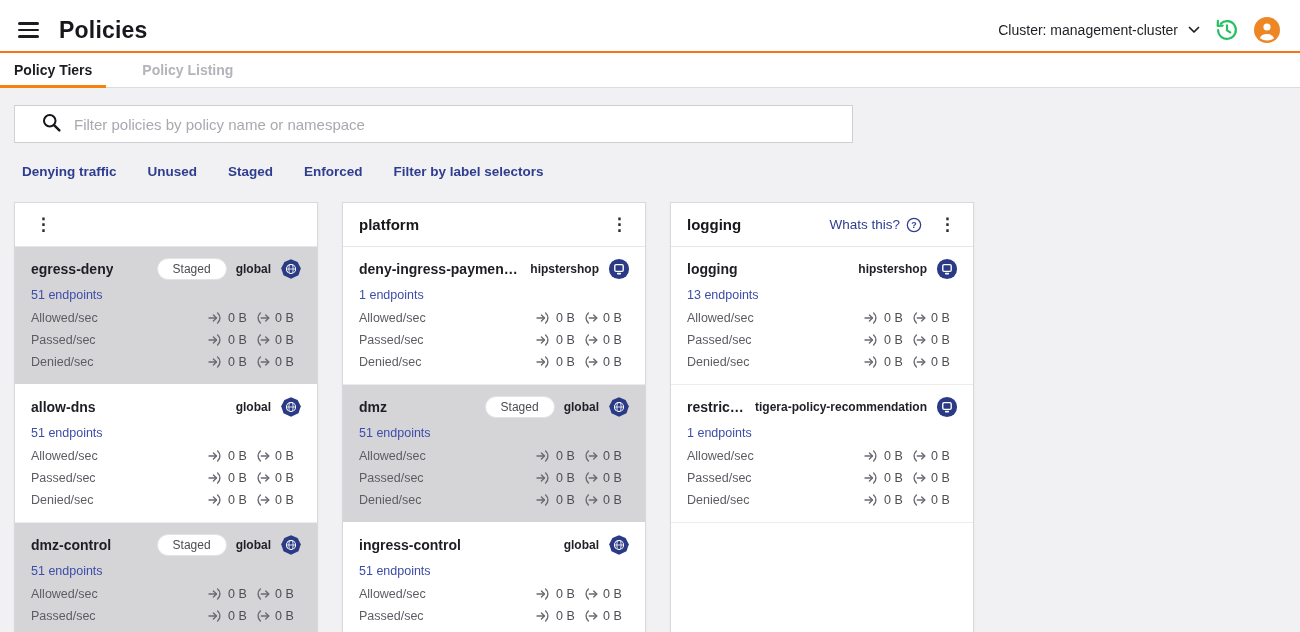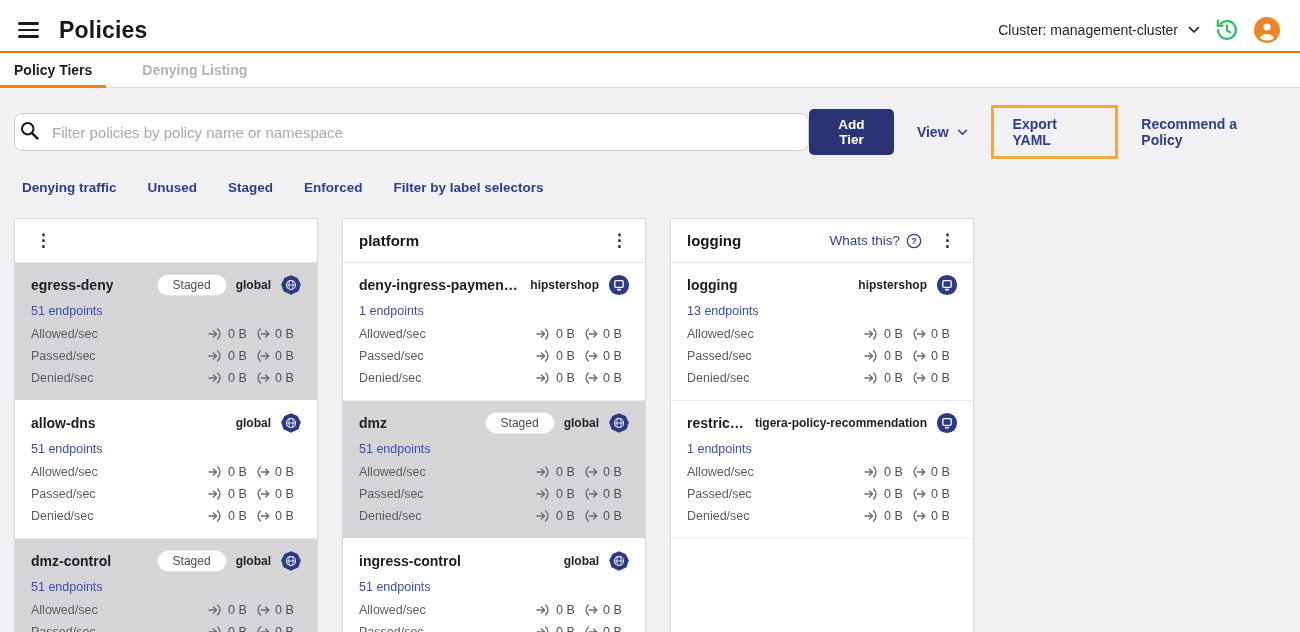--- a/index.html
+++ b/index.html
@@ -20,22 +20,22 @@
   
   .tabbar{background:#fff;border-top:2px solid #f97316;border-bottom:1px solid #dcdcdf;display:flex;height:34px;}
   .tab{display:flex;align-items:center;padding:0 14px;font-size:14px;font-weight:700;position:relative;cursor:pointer;}
   .tab.active{color:#1c1c21;}
   .tab.active::after{content:"";position:absolute;left:0;right:0;bottom:-1px;height:3px;background:#F5820D;}
   .tab.inactive{color:#b3b3ba;margin-left:22px;}
 
   
   .content{padding:17px 22px 0 14px;}
   .toolbar-row{display:flex;align-items:center;}
-  .search{width:785px;height:36px;background:#fff;border:1px solid #cfcfd4;border-radius:8px;
-          display:flex;align-items:center;padding:0 4px;gap:10px;flex:none;}
+  .search{width:785px;height:36px;background:#fff;border:1px solid #cfcfd4;border-radius:0;
+          display:flex;align-items:center;padding:0 26px;gap:10px;flex:none;}
   .search input{border:none;outline:none;flex:1;font-size:15px;color:#333;background:transparent;
                 font-family:"Liberation Sans",sans-serif;}
   .search input::placeholder{color:#a9a9b0;}
   .toolbar-right{display:flex;align-items:center;margin-left:auto;gap:23px;}
   .btn-primary{background:#2A3475;color:#fff;border:none;border-radius:5px;padding:8px 16px;
                font-size:13.5px;font-weight:700;cursor:pointer;font-family:"Liberation Sans",sans-serif;}
   .nav-link{color:#2E3D8F;font-size:14px;font-weight:700;display:flex;align-items:center;gap:8px;}
   .export-wrap{border:3px solid #F3A93B;padding:8px 19px;display:flex;align-items:center;}
 
   
@@ -102,50 +102,35 @@
         </svg>
       </span>
     </div>
   </div>
 
   <div class="tabbar">
     <div class="tab active">
       <span>Policy Tiers</span>
     </div>
     <div class="tab inactive">
-      <span>Denying Listing</span>
+      <span>Policy Listing</span>
     </div>
   </div>
 
   <div class="content">
 
     <div class="toolbar-row">
       <div class="search">
         <span>
           <svg width="21" height="21" viewBox="0 0 24 24">
               <circle cx="10" cy="10" r="6.6" fill="none" stroke="#15151a" stroke-width="2.3"></circle>
               <line x1="15.2" y1="15.2" x2="21" y2="21" stroke="#15151a" stroke-width="2.8" stroke-linecap="round"></line>
             </svg>
         </span>
         <input type="text" placeholder="Filter policies by policy name or namespace" style="">
-      </div>
-      <div class="toolbar-right">
-        <button class="btn-primary">Add Tier</button>
-        <a class="nav-link">
-          <span>View</span>
-          <span class="chev">
-            <svg width="11" height="7" viewBox="0 0 12 8">
-                <path d="M1.5 1.5 L6 6 L10.5 1.5" fill="none" stroke="#2E3D8F" stroke-width="1.7" stroke-linecap="round" stroke-linejoin="round"></path>
-              </svg>
-          </span>
-        </a>
-        <span class="export-wrap">
-          <a class="nav-link">Export YAML</a>
-        </span>
-        <a class="nav-link">Recommend a Policy</a>
       </div>
     </div>
 
     <div class="filters-row">
         <a>Denying traffic</a>
         <a>Unused</a>
         <a>Staged</a>
         <a>Enforced</a>
         <a>Filter by label selectors</a>
       </div>

